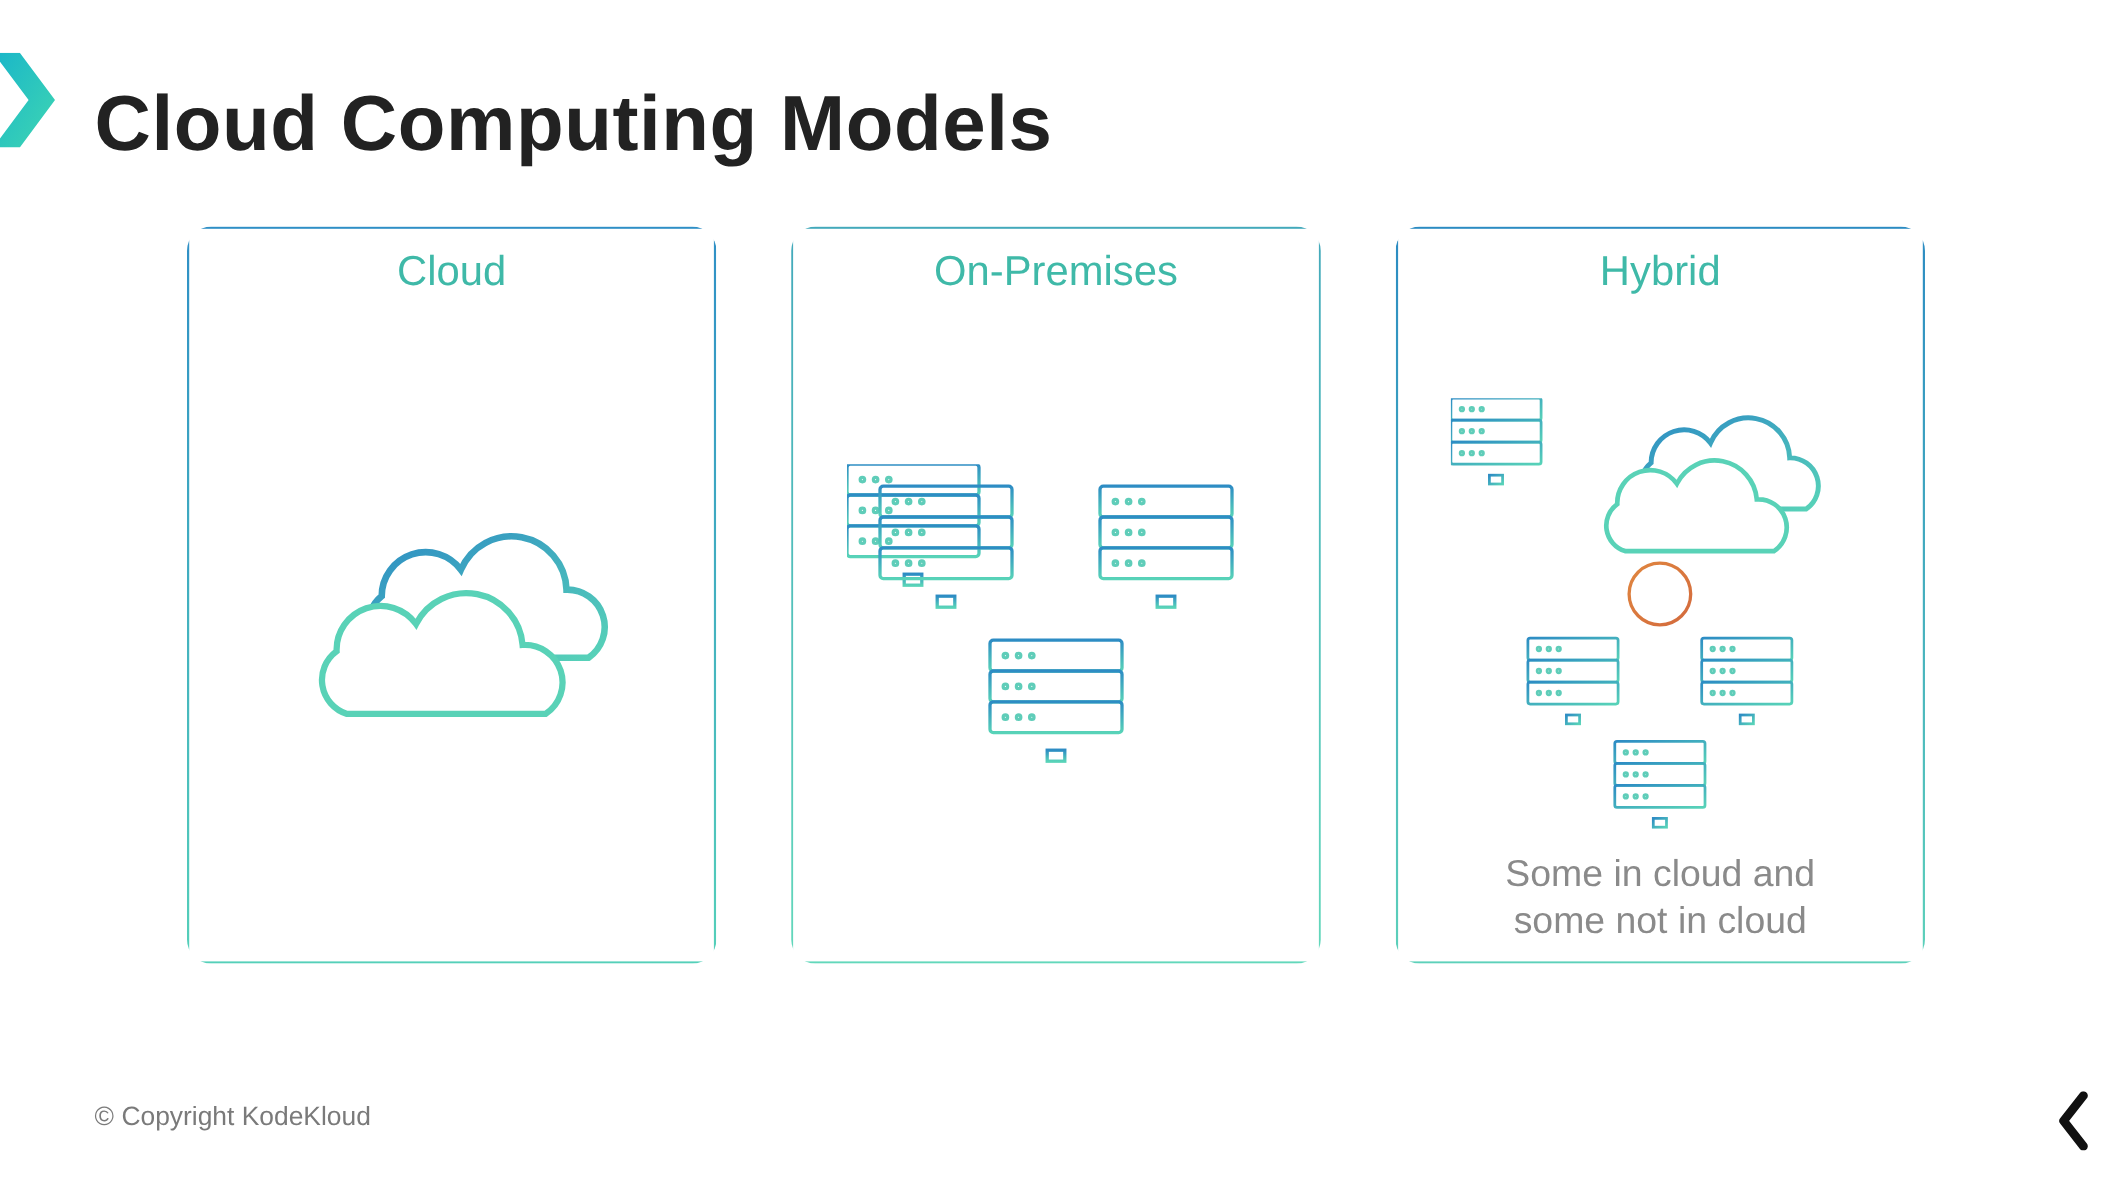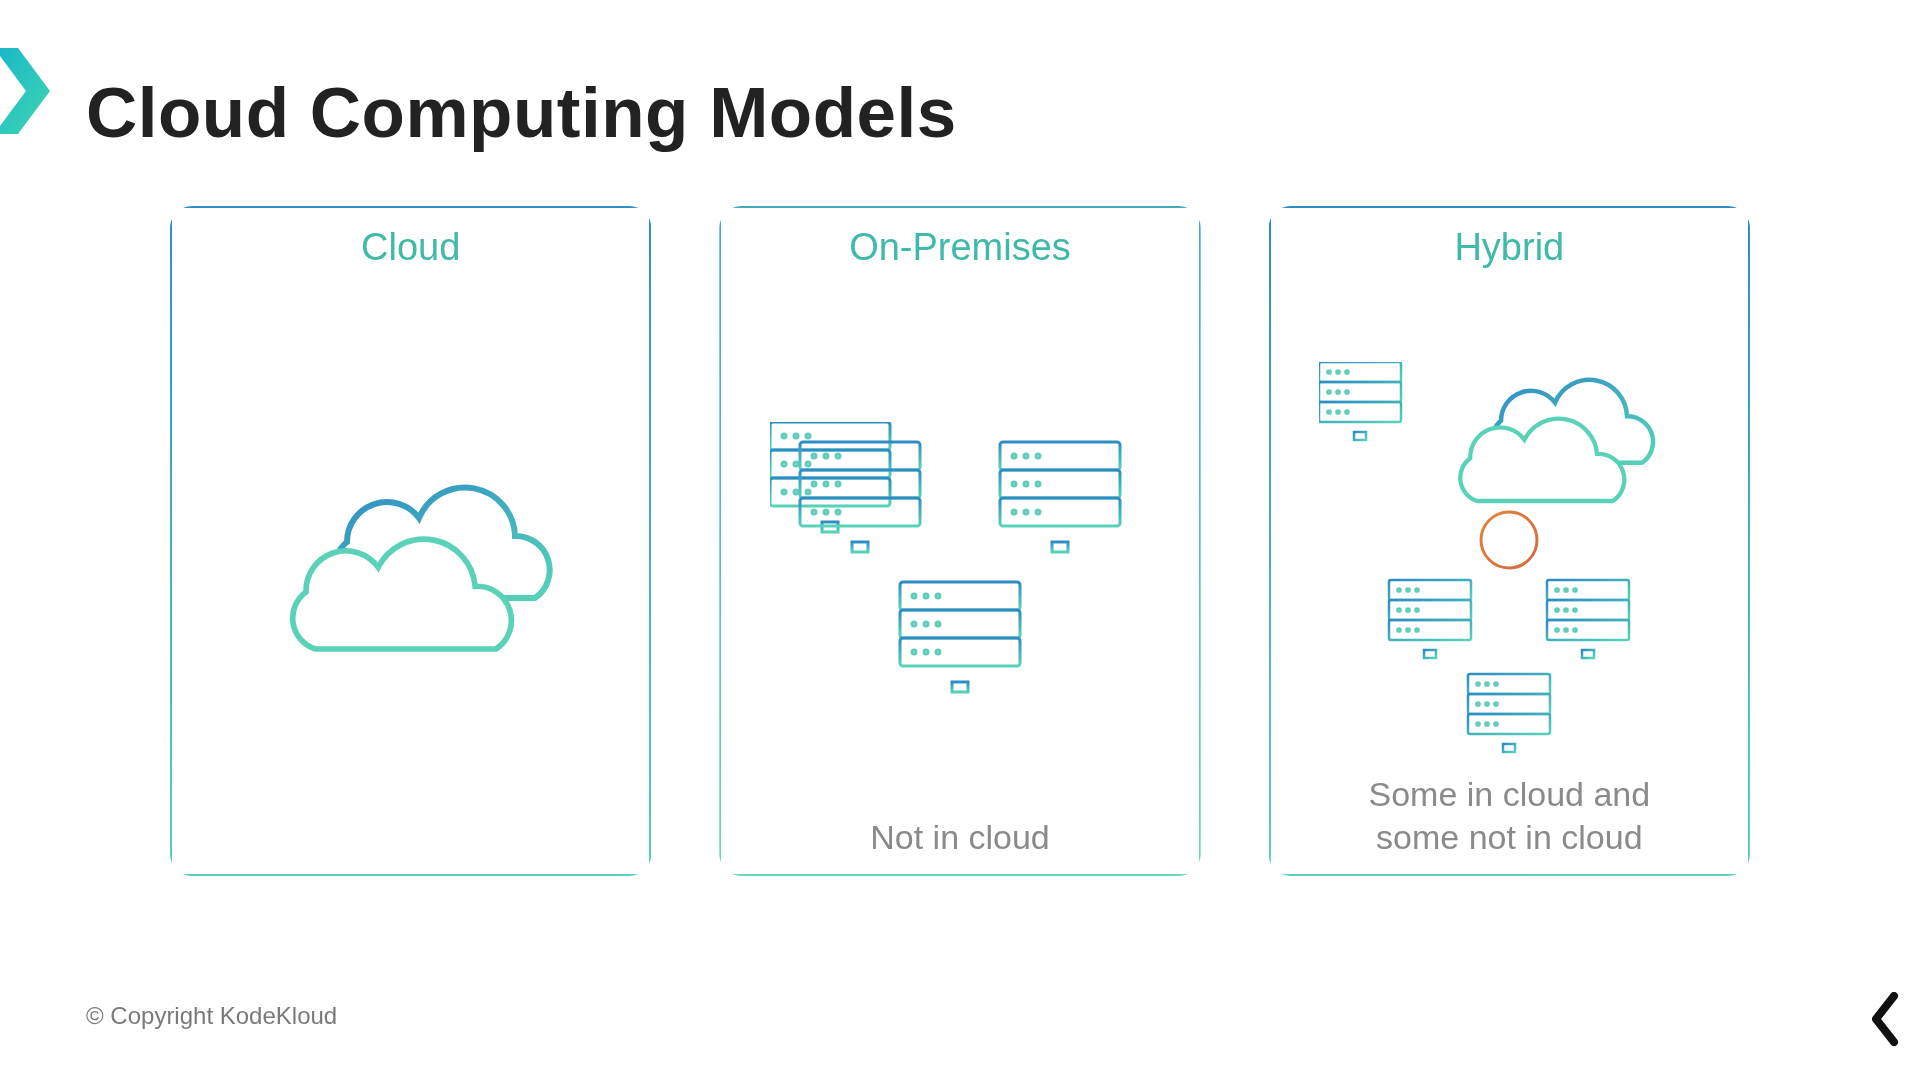--- a/index.html
+++ b/index.html
@@ -89,21 +89,20 @@
             <line x1="60" y1="84" x2="60" y2="104"></line>
             <line x1="-18" y1="104" x2="138" y2="104"></line>
             <rect x="52" y="100" width="16" height="10" fill="#fff"></rect>
           </g>
         </g>
         <use href="#srvA" x="30" y="20"></use>
         <use href="#srvA" x="230" y="20"></use>
         <use href="#srvA" x="130" y="160"></use>
       </svg>
     </div>
-    <div class="card-desc">Not in cloud</div>
   </div>
 
   <div class="card card-hybrid">
     <div class="card-title">Hybrid</div>
     <div class="illus">
       <svg width="380" height="420" viewBox="0 0 380 420">
         <defs>
           <linearGradient id="gh" x1="0" y1="0" x2="1" y2="1">
             <stop offset="0%" stop-color="#2d8cc4"></stop>
               <stop offset="100%" stop-color="#58d3b8"></stop>

